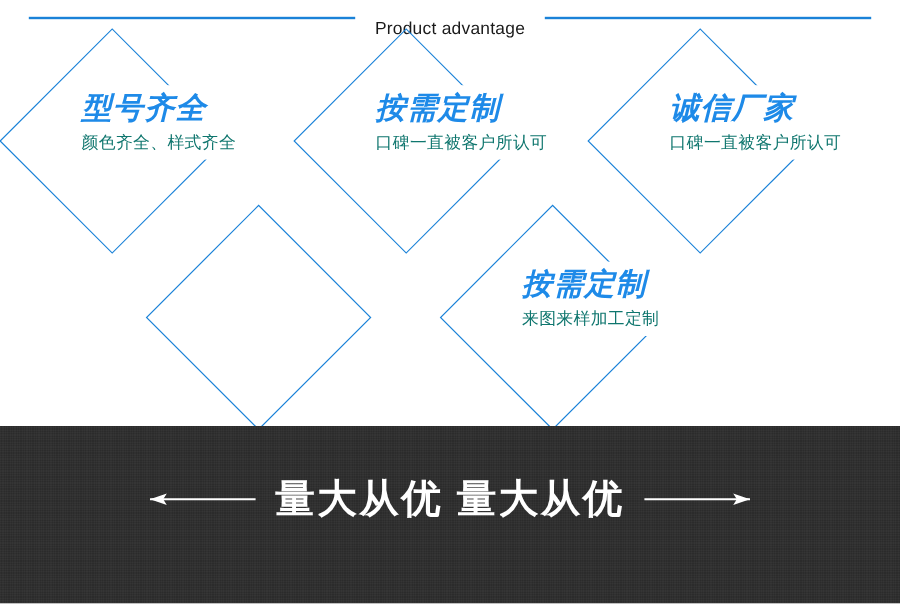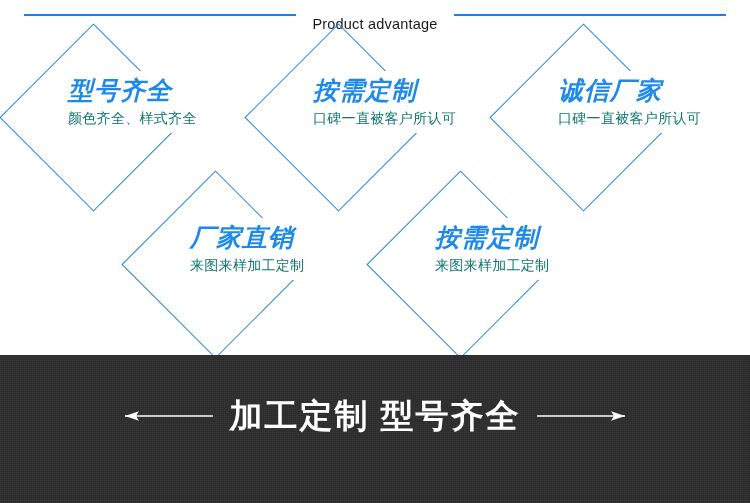--- a/index.html
+++ b/index.html
@@ -162,43 +162,39 @@
   <div class="feature f2">
     <div class="diamond"></div>
     <div class="labels">
       <div class="title-cn">诚信厂家</div>
       <div class="sub-cn">口碑一直被客户所认可</div>
     </div>
   </div>
 
   <div class="feature f3">
     <div class="diamond"></div>
-    <div class="labels">
-      <div class="title-cn">厂家直销</div>
-      <div class="sub-cn">来图来样加工定制</div>
-    </div>
   </div>
 
   <div class="feature f4">
     <div class="diamond"></div>
     <div class="labels">
       <div class="title-cn">按需定制</div>
       <div class="sub-cn">来图来样加工定制</div>
     </div>
   </div>
 
 </div>
 
 <div class="banner">
 
   <div class="banner-headline">
     <svg class="arrow" width="92" height="18" viewBox="0 0 92 18">
       <path d="M2 9 L90 9" stroke="#ffffff" stroke-width="1.6" fill="none"></path>
       <path d="M2 9 L16 4.2 L13 9 L16 13.8 Z" fill="#ffffff"></path>
     </svg>
-    <div class="headline-text">加工定制 型号齐全</div>
+    <div class="headline-text">量大从优 量大从优</div>
     <svg class="arrow" width="92" height="18" viewBox="0 0 92 18">
       <path d="M2 9 L90 9" stroke="#ffffff" stroke-width="1.6" fill="none"></path>
       <path d="M90 9 L76 4.2 L79 9 L76 13.8 Z" fill="#ffffff"></path>
     </svg>
   </div>
 
 </div>
 
 </body></html>

